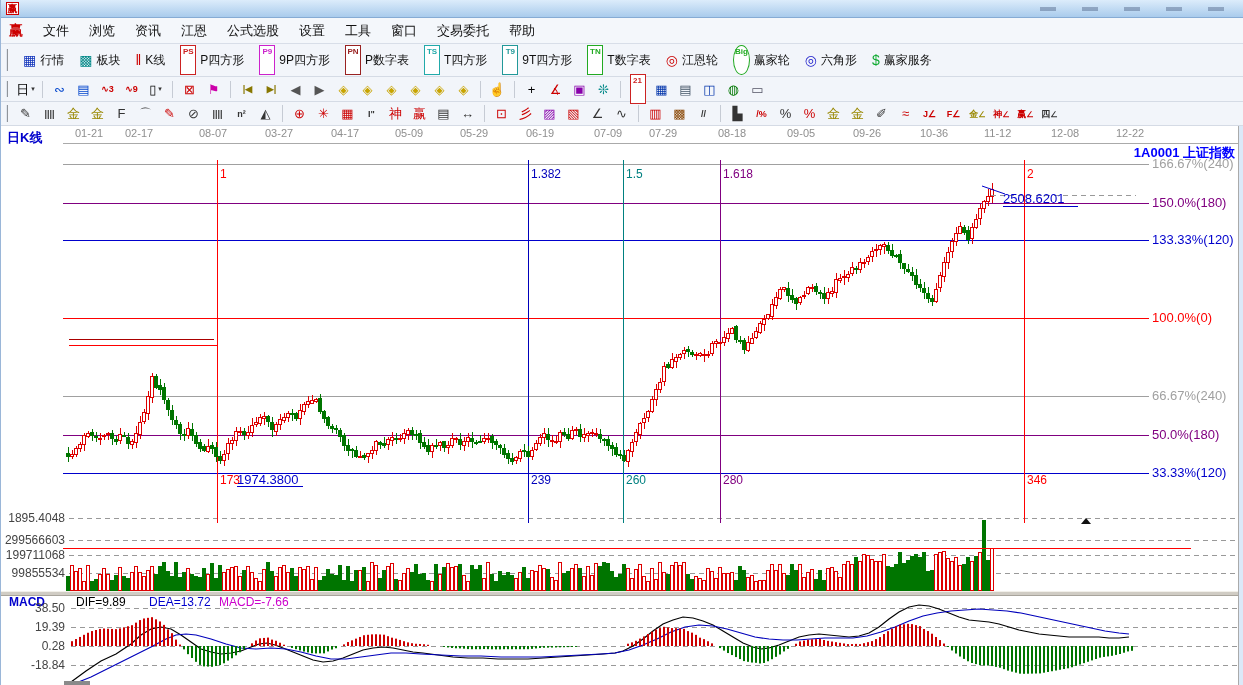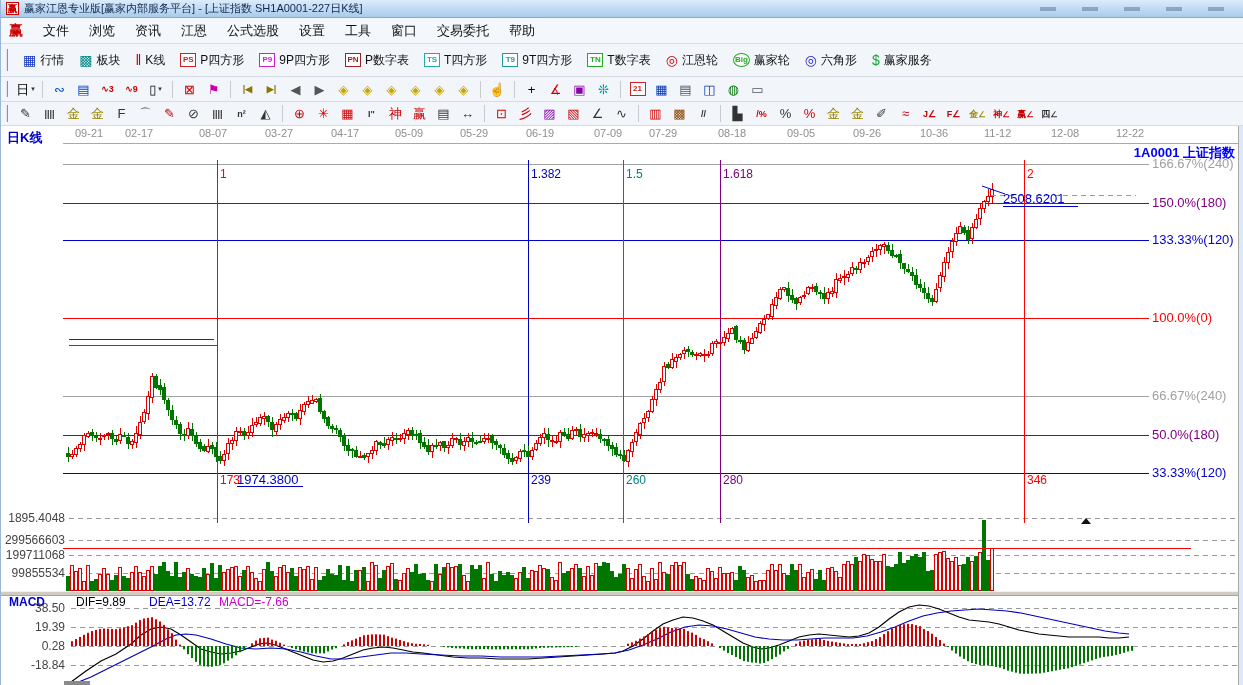--- a/index.html
+++ b/index.html
@@ -21,21 +21,21 @@
   .menu-logo { color: #c00; font-weight: bold; font-size: 14px; margin: 0 10px 0 2px; }
   .menu-item { padding: 3px 10px; cursor: default; }
 
   
   .toolbar { display: flex; align-items: center; background: #f2f5fa; border-bottom: 1px solid #d5dbe5; padding: 0 4px; }
   .grip { width: 3px; height: 70%; border-left: 2px ridge #dfe5ee; margin: 0 4px 0 1px; flex: none; }
   .tb1 { height: 33px; gap: 5px; font-size: 12px; }
   .tbtn { display: flex; align-items: center; gap: 4px; padding: 3px 5px; background: none; border: none;
           font-size: 12px; color: #111; font-family: inherit; }
   .tbtn .glyph { font-size: 14px; line-height: 14px; }
-  .badge { display: inline-block; min-width: 16px; height: 14px; border: 1px solid; font-size: 8px; font-weight: bold;
+  .badge { display: inline-block; min-width: 16px; height: 30px; border: 1px solid; font-size: 8px; font-weight: bold;
            line-height: 12px; text-align: center; padding: 0 1px; background: #fff; }
   .badge.round { border-radius: 50%; }
   .tb2 { height: 25px; gap: 1px; }
   .tb3 { height: 24px; gap: 1px; }
   .ibtn { display: flex; align-items: center; justify-content: center; min-width: 23px; height: 20px;
           background: none; border: none; font-family: inherit; }
   .ibtn .g1 { font-size: 13px; line-height: 13px; }
   .ibtn .g2 { font-size: 9px; font-weight: bold; line-height: 10px; }
   .dropdown-arrow { font-size: 7px; color: #333; margin-left: 2px; }
   .vsep { width: 1px; height: 17px; background: #c6cbd4; margin: 0 4px; flex: none; }
@@ -49,21 +49,20 @@
   .date-label { position: absolute; top: 1px; font-size: 11px; color: #8f8f8f; }
   .symbol-label { position: absolute; right: 8px; top: 18px; color: #0000ff; font-weight: bold; font-size: 13px; z-index: 3; }
 </style>
 </head>
 <body>
 
 <div class="app">
 
   <div class="titlebar">
     <span class="title-icon">赢</span>
-    <span class="title-text">赢家江恩专业版[赢家内部服务平台] - [上证指数  SH1A0001-227日K线]</span>
     <span class="title-right">
       <i></i>
         <i></i>
         <i></i>
         <i></i>
         <i></i>
     </span>
   </div>
 
   <div class="menubar">
@@ -1401,21 +1400,21 @@
         </g>
         <g>
           <path d="M1080 524 L1090 524 L1085 518 Z" fill="#111111"></path>
           <rect x="63" y="681" width="26" height="4" fill="#8a8a8a"></rect>
           <line x1="1237" y1="126" x2="1237" y2="685" stroke="#aaaaaa" stroke-width="1" shape-rendering="crispEdges"></line>
           <rect x="1238" y="126" width="5" height="559" fill="#dce9f8"></rect>
         </g>
       </svg>
     <span class="period-label">日K线</span>
     <div class="date-axis">
-        <span class="date-label" style="left: 74px;">09-21</span>
+        <span class="date-label" style="left: 74px;">01-21</span>
         <span class="date-label" style="left: 124px;">02-17</span>
         <span class="date-label" style="left: 198px;">08-07</span>
         <span class="date-label" style="left: 264px;">03-27</span>
         <span class="date-label" style="left: 330px;">04-17</span>
         <span class="date-label" style="left: 394px; text-align: center;">05-09</span>
         <span class="date-label" style="left: 459px;">05-29</span>
         <span class="date-label" style="left: 525px;">06-19</span>
         <span class="date-label" style="left: 593px;">07-09</span>
         <span class="date-label" style="left: 648px; text-align: right;">07-29</span>
         <span class="date-label" style="left: 717px;">08-18</span>

